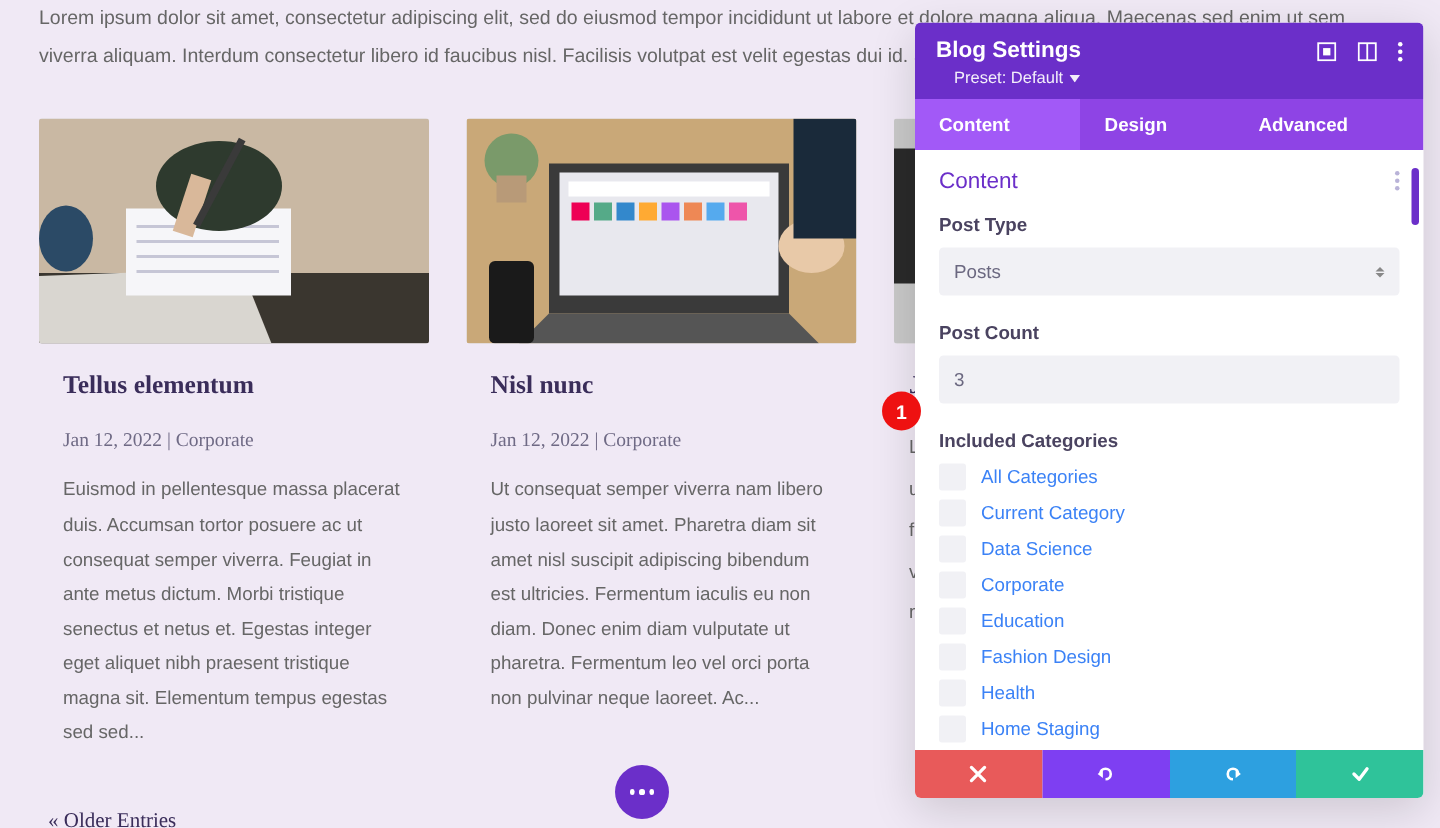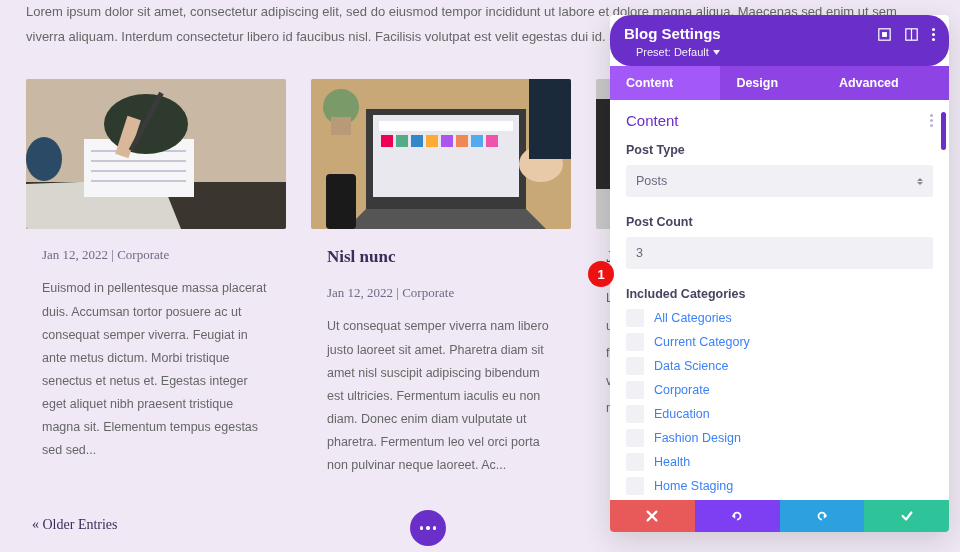--- a/index.html
+++ b/index.html
@@ -17,21 +17,21 @@
 .card-meta { font-family: Georgia, serif; color:#6f6a85; font-size:13px; margin-bottom:14px; }
 .card-excerpt { font-size:12.5px; line-height:1.85; color:#666; }
 
 .older { font-family: Georgia, serif; color:#3a2d5a; font-size:14px; margin-top:40px; padding-left:6px; }
 
 .fab { position:absolute; left:410px; bottom:6px; width:36px; height:36px; border-radius:50%; background:#6b2fc9; display:flex; align-items:center; justify-content:center; gap:3px; }
 .fab span { width:3.5px; height:3.5px; border-radius:50%; background:#fff; }
 
 
 .panel { position:absolute; right:11px; top:15px; width:339px; border-radius:4px; overflow:hidden; box-shadow:0 8px 30px rgba(0,0,0,.15); background:#fff; }
-.panel-header { background:#6b2fc9; color:#fff; padding:10px 14px 8px 14px; display:flex; align-items:flex-start; justify-content:space-between;border-radius:21px; }
+.panel-header { background:#6b2fc9; color:#fff; padding:10px 14px 8px 14px; display:flex; align-items:flex-start; justify-content:space-between; }
 .panel-header-left { display:flex; flex-direction:column; gap:4px; }
 .panel-title { font-size:15px; font-weight:700; }
 .panel-preset { font-size:11px; opacity:.92; display:flex; align-items:center; gap:4px;margin-left:12px; }
 .panel-header-icons { display:flex; gap:14px; align-items:center; padding-top:3px; }
 .hicon { width:13px; height:13px; fill:#fff; cursor:pointer; }
 .hicon-dots { display:flex; flex-direction:column; gap:2px; }
 .hicon-dots i { width:3px; height:3px; background:#fff; border-radius:50%; }
 
 .tabs { display:flex; background:#8e44e5; }
 .tab { flex:1; text-align:left; padding:10px 16px; font-size:12.5px; color:#fff; font-weight:600; cursor:pointer; }
@@ -88,20 +88,21 @@
             <line x1="65" y1="82" x2="160" y2="82" stroke="#c6c6d6" stroke-width="2"></line>
             <line x1="65" y1="92" x2="160" y2="92" stroke="#c6c6d6" stroke-width="2"></line>
             <line x1="65" y1="102" x2="160" y2="102" stroke="#c6c6d6" stroke-width="2"></line>
             <ellipse cx="18" cy="80" rx="18" ry="22" fill="#2b4a66"></ellipse>
             <ellipse cx="120" cy="45" rx="42" ry="30" fill="#2e3a2e"></ellipse>
             <rect x="95" y="38" width="14" height="40" fill="#d9b89a" transform="rotate(18 102 58)"></rect>
             <rect x="118" y="10" width="5" height="65" fill="#3a3a3a" transform="rotate(28 120 42)"></rect>
           </svg>
       </div>
       <div class="card-body">
+        <h3 class="card-title">Tellus elementum</h3>
         <div class="card-meta">Jan 12, 2022 | Corporate</div>
         <p class="card-excerpt">Euismod in pellentesque massa placerat duis. Accumsan tortor posuere ac ut consequat semper viverra. Feugiat in ante metus dictum. Morbi tristique senectus et netus et. Egestas integer eget aliquet nibh praesent tristique magna sit. Elementum tempus egestas sed sed...</p>
       </div>
     </div>
 
     <div class="card">
       <div class="thumb">
         <svg viewBox="0 0 260 150">
             <rect width="260" height="150" fill="#c9a878"></rect>
             <rect x="55" y="30" width="160" height="100" fill="#3a3a3a"></rect>

